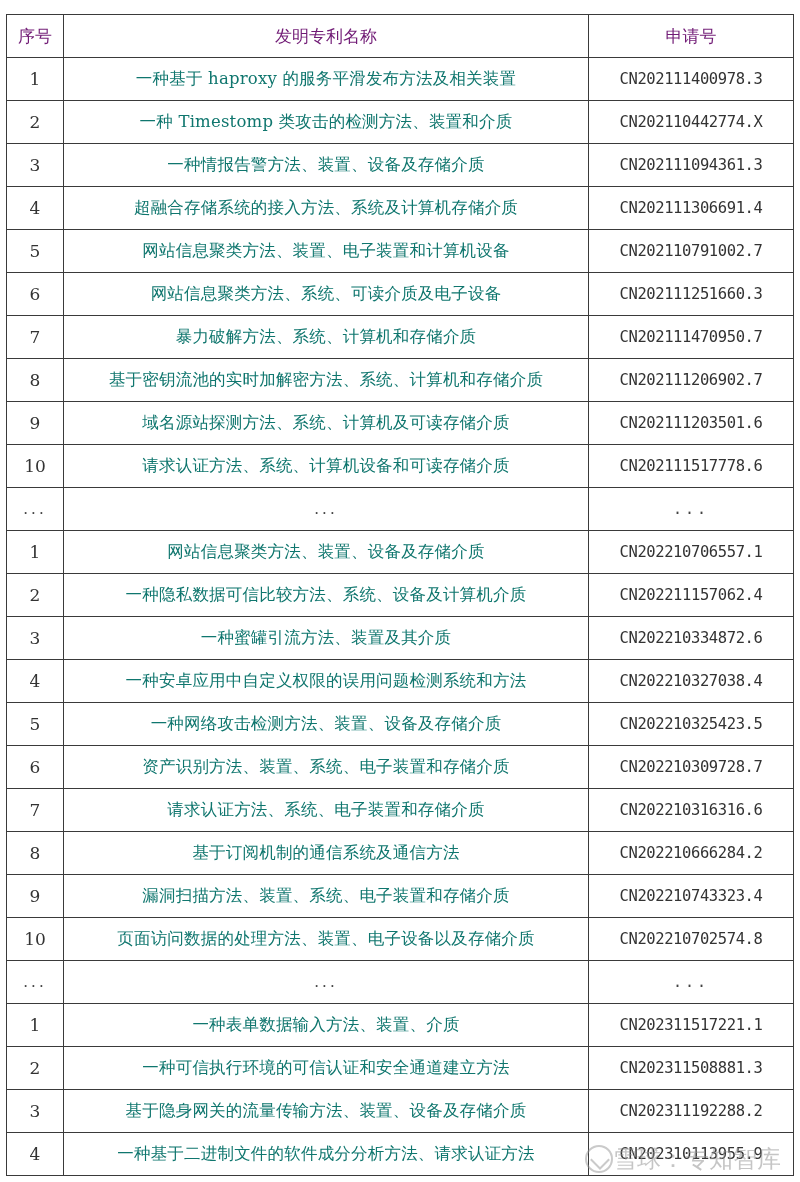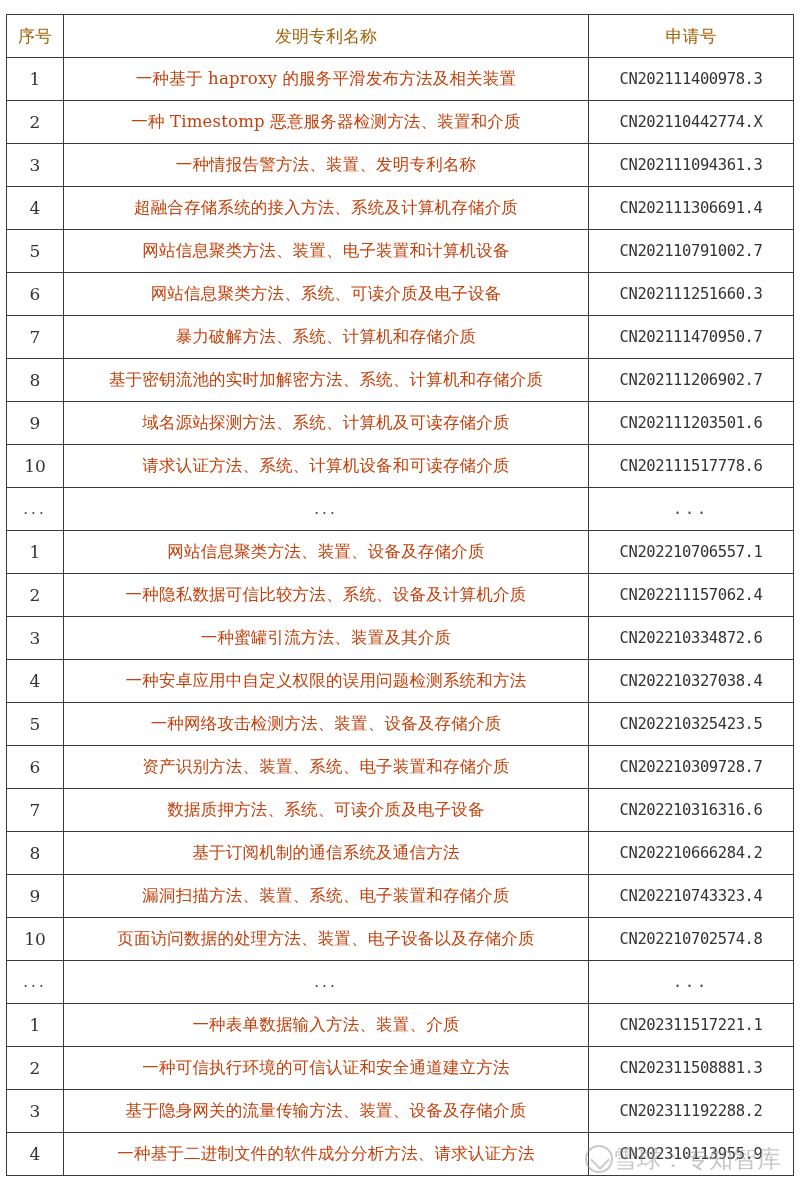--- a/index.html
+++ b/index.html
@@ -33,33 +33,33 @@
     vertical-align: middle;
     padding: 0;
     height: 42px;
     font-weight: normal;
     white-space: nowrap;
     overflow: hidden;
   }
   table.patent-table th {
     height: 42px;
     font-size: 17px;
-    color: #a16207;
+    color: #701a75;
   }
   col.c-idx { width: 57px; }
   col.c-name { width: 525px; }
   col.c-app { width: 205px; }
 
   td.idx {
     font-size: 17px;
     color: #333;
   }
   td.name {
     font-size: 16.5px;
-    color: #c2410c;
+    color: #0f766e;
     letter-spacing: 0.2px;
   }
   td.app {
     font-family: "DejaVu Sans Mono", "Liberation Mono", monospace;
     font-size: 15.5px;
     color: #333;
     letter-spacing: -0.4px;
   }
   tr.ellipsis-row td {
     font-size: 15px;
@@ -116,26 +116,26 @@
       </tr>
     </thead>
     <tbody id="table-body">
         <tr>
           <td class="idx">1</td>
           <td class="name">一种基于 haproxy 的服务平滑发布方法及相关装置</td>
           <td class="app">CN202111400978.3</td>
         </tr>
         <tr>
           <td class="idx">2</td>
-          <td class="name">一种 Timestomp 恶意服务器检测方法、装置和介质</td>
+          <td class="name">一种 Timestomp 类攻击的检测方法、装置和介质</td>
           <td class="app">CN202110442774.X</td>
         </tr>
         <tr>
           <td class="idx">3</td>
-          <td class="name">一种情报告警方法、装置、发明专利名称</td>
+          <td class="name">一种情报告警方法、装置、设备及存储介质</td>
           <td class="app">CN202111094361.3</td>
         </tr>
         <tr>
           <td class="idx">4</td>
           <td class="name">超融合存储系统的接入方法、系统及计算机存储介质</td>
           <td class="app">CN202111306691.4</td>
         </tr>
         <tr>
           <td class="idx">5</td>
           <td class="name">网站信息聚类方法、装置、电子装置和计算机设备</td>
@@ -196,21 +196,21 @@
           <td class="name">一种网络攻击检测方法、装置、设备及存储介质</td>
           <td class="app">CN202210325423.5</td>
         </tr>
         <tr>
           <td class="idx">6</td>
           <td class="name">资产识别方法、装置、系统、电子装置和存储介质</td>
           <td class="app">CN202210309728.7</td>
         </tr>
         <tr>
           <td class="idx">7</td>
-          <td class="name">数据质押方法、系统、可读介质及电子设备</td>
+          <td class="name">请求认证方法、系统、电子装置和存储介质</td>
           <td class="app">CN202210316316.6</td>
         </tr>
         <tr>
           <td class="idx">8</td>
           <td class="name">基于订阅机制的通信系统及通信方法</td>
           <td class="app">CN202210666284.2</td>
         </tr>
         <tr>
           <td class="idx">9</td>
           <td class="name">漏洞扫描方法、装置、系统、电子装置和存储介质</td>

